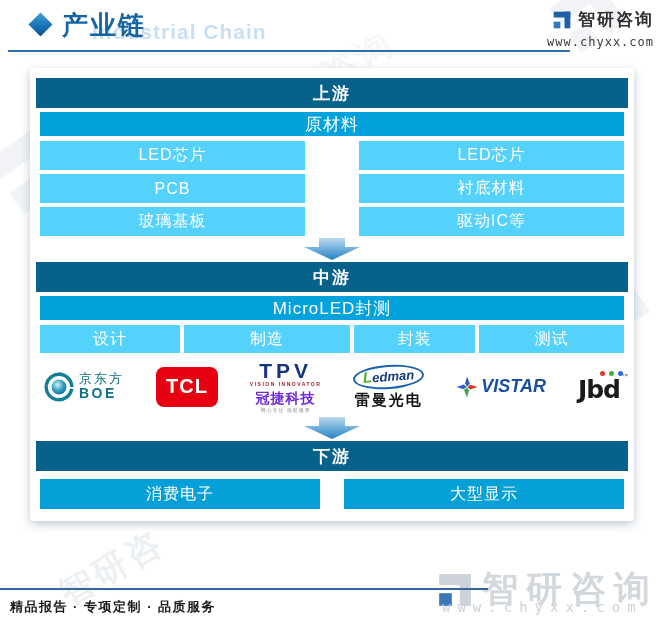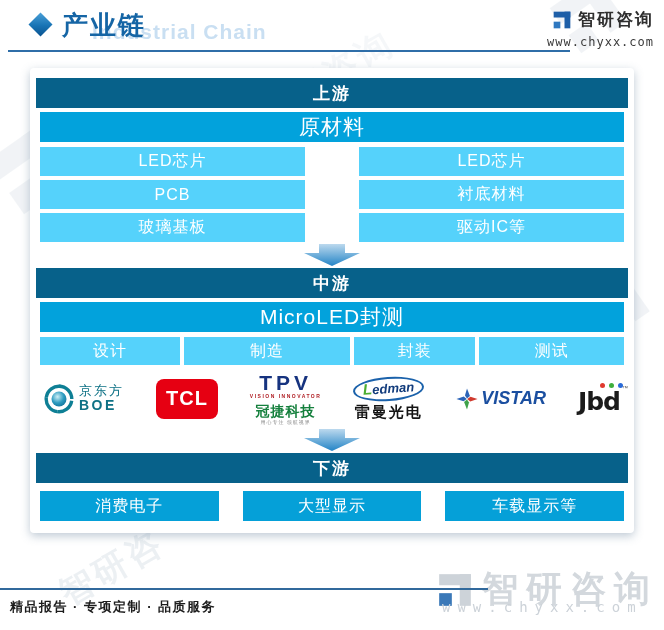--- a/index.html
+++ b/index.html
@@ -39,21 +39,21 @@
   .banner { position:relative; margin:12px 30px 0 30px; height:36px; background:#e7f1fa; border:1px solid #d9e9f6;
     display:flex; align-items:center; justify-content:center; z-index:2; }
   .banner .t { font-family:"DejaVu Serif","Liberation Serif",serif; font-size:20px; font-weight:bold; color:#1b4e7f; letter-spacing:1px; }
 
   
   .card { position:relative; margin:10px 30px 0 30px; background:#fff; border-radius:4px;
     box-shadow:0 3px 10px rgba(110,135,160,.45); padding:10px 6px 10px 6px; z-index:2; }
 
   .sec-header { height:30px; background:#07618a; color:#fff; font-size:17px; font-weight:bold; letter-spacing:2px;
     display:flex; align-items:center; justify-content:center; }
-  .cat-bar { height:30px; margin:4px 4px 5px 4px; background:#02a2dc; color:#fff; font-size:21px; letter-spacing:1px;
+  .cat-bar { height:24px; margin:4px 4px 5px 4px; background:#02a2dc; color:#fff; font-size:17px; letter-spacing:1px;
     display:flex; align-items:center; justify-content:center; }
   .item { height:29px; background:#55d2fb; color:#fff; font-size:16px; letter-spacing:1px;
     display:flex; align-items:center; justify-content:center; }
 
   .up-grid { margin:0 4px; display:grid; grid-template-columns:1fr 1fr; column-gap:54px; row-gap:4px; }
 
   .arrow-wrap { height:26px; display:flex; align-items:center; justify-content:center; }
 
   .steps { display:flex; gap:4px; margin:0 4px; }
   .steps .item { height:28px; }
@@ -67,21 +67,21 @@
   .boe-txt { display:flex; flex-direction:column; line-height:1.05; color:#0e7185; }
   .boe-cn { font-size:13px; letter-spacing:2px; }
   .boe-en { font-size:14px; font-weight:bold; letter-spacing:2.5px; }
 
   .tcl-box { width:62px; height:40px; background:#e60012; border-radius:8px; display:flex; align-items:center; justify-content:center; }
   .tcl-box span { color:#fff; font-size:20px; font-weight:bold; letter-spacing:1px; }
 
   .tpv { flex-direction:column; line-height:1; }
   .tpv-en { font-size:21px; font-weight:900; color:#16337f; letter-spacing:4px; }
   .tpv-tag { font-size:5px; color:#b02025; letter-spacing:1.5px; margin-top:1px; font-weight:bold; }
-  .tpv-cn { font-size:14px; font-weight:bold; color:#15803d; letter-spacing:1px; margin-top:5px; }
+  .tpv-cn { font-size:14px; font-weight:bold; color:#6d28d9; letter-spacing:1px; margin-top:5px;font-family:Liberation Serif, serif; }
   .tpv-sub { font-size:5px; color:#8a8a8a; letter-spacing:1px; margin-top:2px; }
 
   .ledman { flex-direction:column; line-height:1.1; }
   .led-mark { font-style:italic; font-weight:bold; font-size:13px; color:#123c7c;
     border:2px solid #1b62ab; border-radius:50%; padding:1px 8px 2px 8px; transform:rotate(-4deg); background:#fff; }
   .led-mark .l { color:#4cae32; font-size:15px; }
   .led-cn { font-size:15px; font-weight:bold; color:#141414; letter-spacing:2px; margin-top:4px; }
 
   .vistar { gap:3px; }
   .vistar-en { font-size:18px; font-weight:900; font-style:italic; color:#1b4fa0; letter-spacing:0px; }
@@ -283,21 +283,20 @@
         </linearGradient>
           </defs>
         <polygon points="15,0 41,0 41,9 56,9 28,22 0,9 15,9" fill="url(#ag2)"></polygon>
       </svg>
     </div>
 
     <div class="sec-header">下游</div>
     <div class="down-row">
       <div class="item">消费电子</div>
       <div class="item">大型显示</div>
-      <div class="item">车载显示等</div>
     </div>
 
   </div>
 
   <div class="footer-rule"></div>
   <div class="footer-slogan">精品报告 · 专项定制 · 品质服务</div>
 
 </div>
 
 </body></html>

